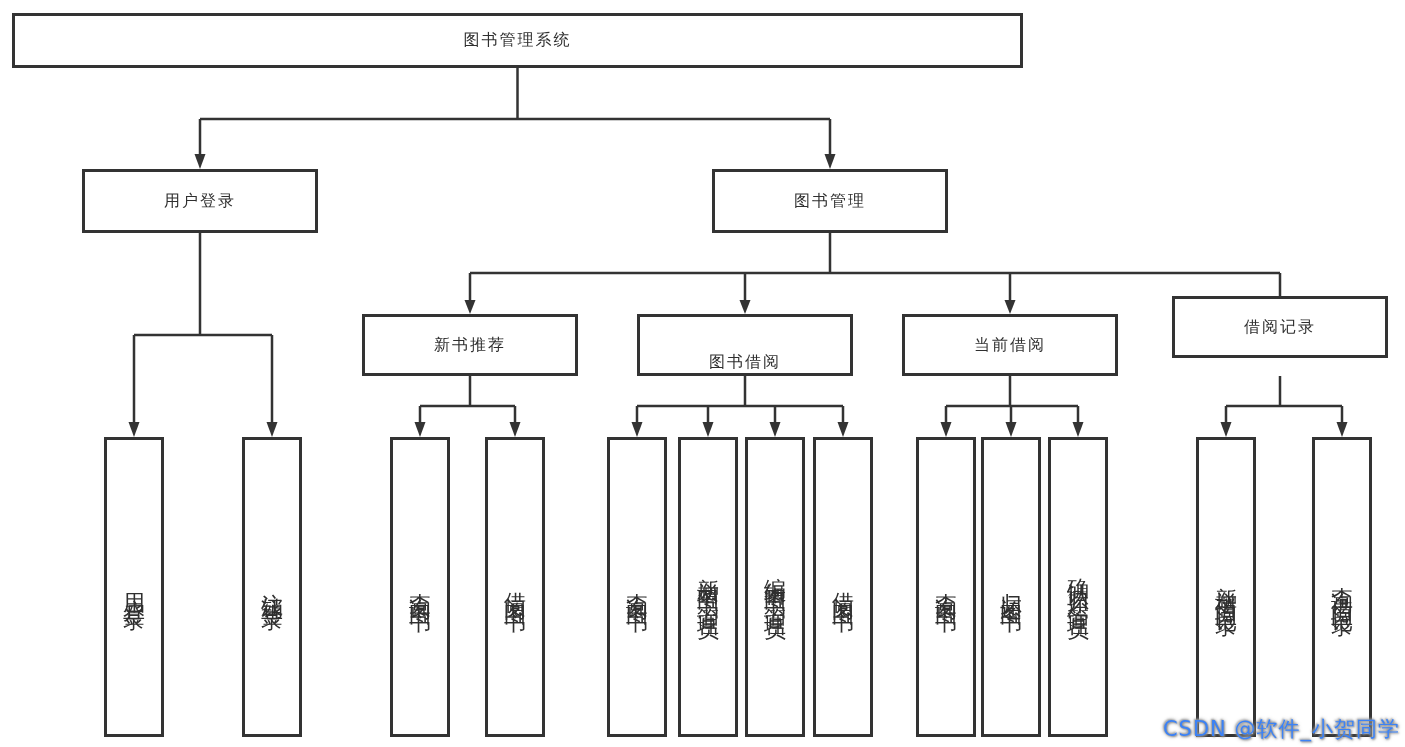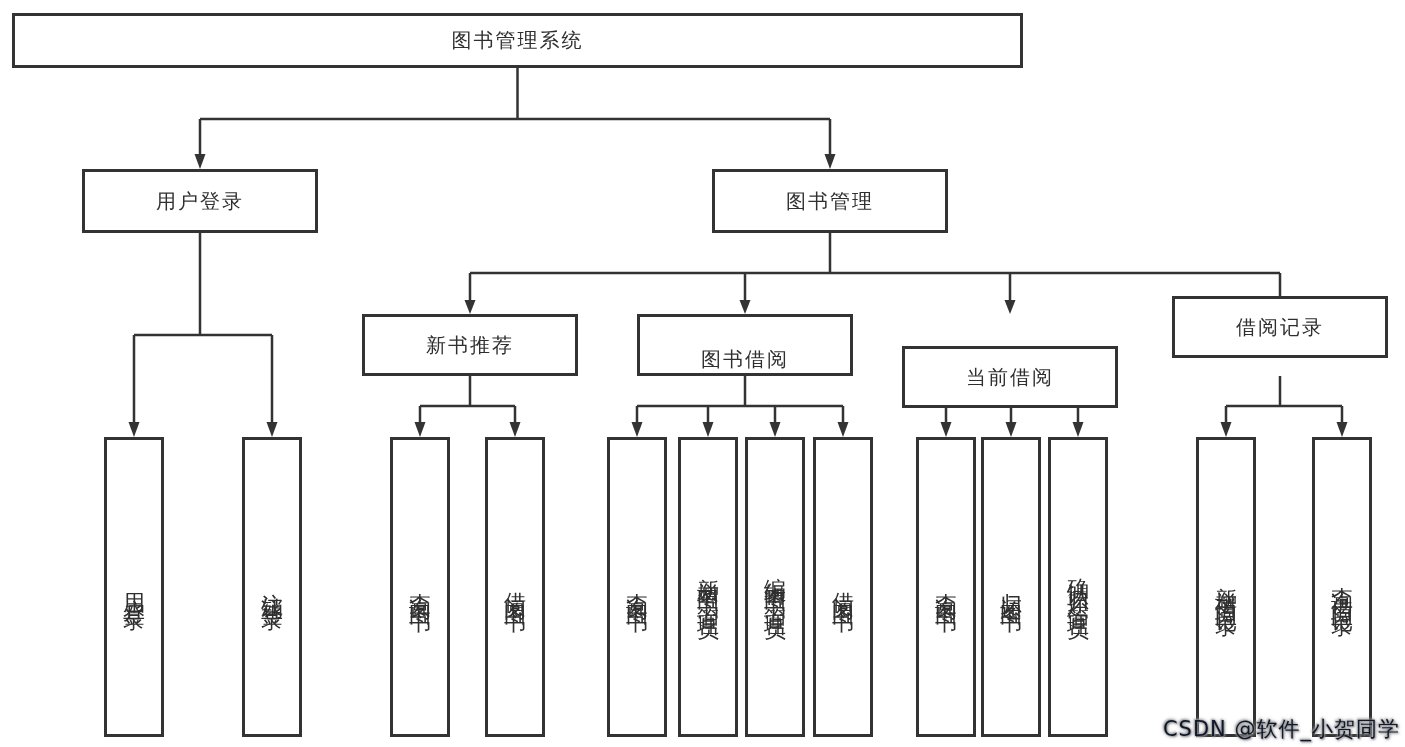--- a/index.html
+++ b/index.html
@@ -27,21 +27,21 @@
   .node {
     position: absolute;
     box-sizing: border-box;
     border: 3px solid #333333;
     background: #ffffff;
     display: flex;
     align-items: center;
     justify-content: center;
   }
   .node.hnode span {
-    font-size: 20px;
+    font-size: 16px;
     letter-spacing: 2px;
     color: #2f2f2f;
     white-space: nowrap;
   }
   .leaf {
     position: absolute;
     box-sizing: border-box;
     width: 60px;
     height: 300px;
     top: 437px;
@@ -57,21 +57,21 @@
     letter-spacing: 6px;
     color: #2f2f2f;
     line-height: 1;
   }
   .watermark {
     position: absolute;
     right: 5px;
     bottom: 4px;
     font-size: 21px;
     letter-spacing: 1px;
-    color: #0f172a;
+    color: #3b82f6;
     text-shadow:
       1px 1px 2px #8a8a8a,
       -1px -1px 2px #9a9a9a,
       0 0 4px #999999;
     white-space: nowrap;
   }
 </style>
 </head>
 <body>
 
@@ -134,21 +134,21 @@
   <div class="node hnode" style="left:712px; top:169px; width:236px; height:64px;">
     <span>图书管理</span>
   </div>
 
   <div class="node hnode" style="left:362px; top:314px; width:216px; height:62px;">
     <span>新书推荐</span>
   </div>
   <div class="node hnode" style="left:637px; top:314px; width:216px; height:62px;align-items:flex-end;">
     <span>图书借阅</span>
   </div>
-  <div class="node hnode" style="left:902px; top:314px; width:216px; height:62px;margin-top:32px;">
+  <div class="node hnode" style="left:902px; top:314px; width:216px; height:62px;">
     <span>当前借阅</span>
   </div>
   <div class="node hnode" style="left:1172px; top:296px; width:216px; height:62px;">
     <span>借阅记录</span>
   </div>
 
   <div class="leaf" style="left:104px;">
     <span>用户登录</span>
   </div>
   <div class="leaf" style="left:242px;">

